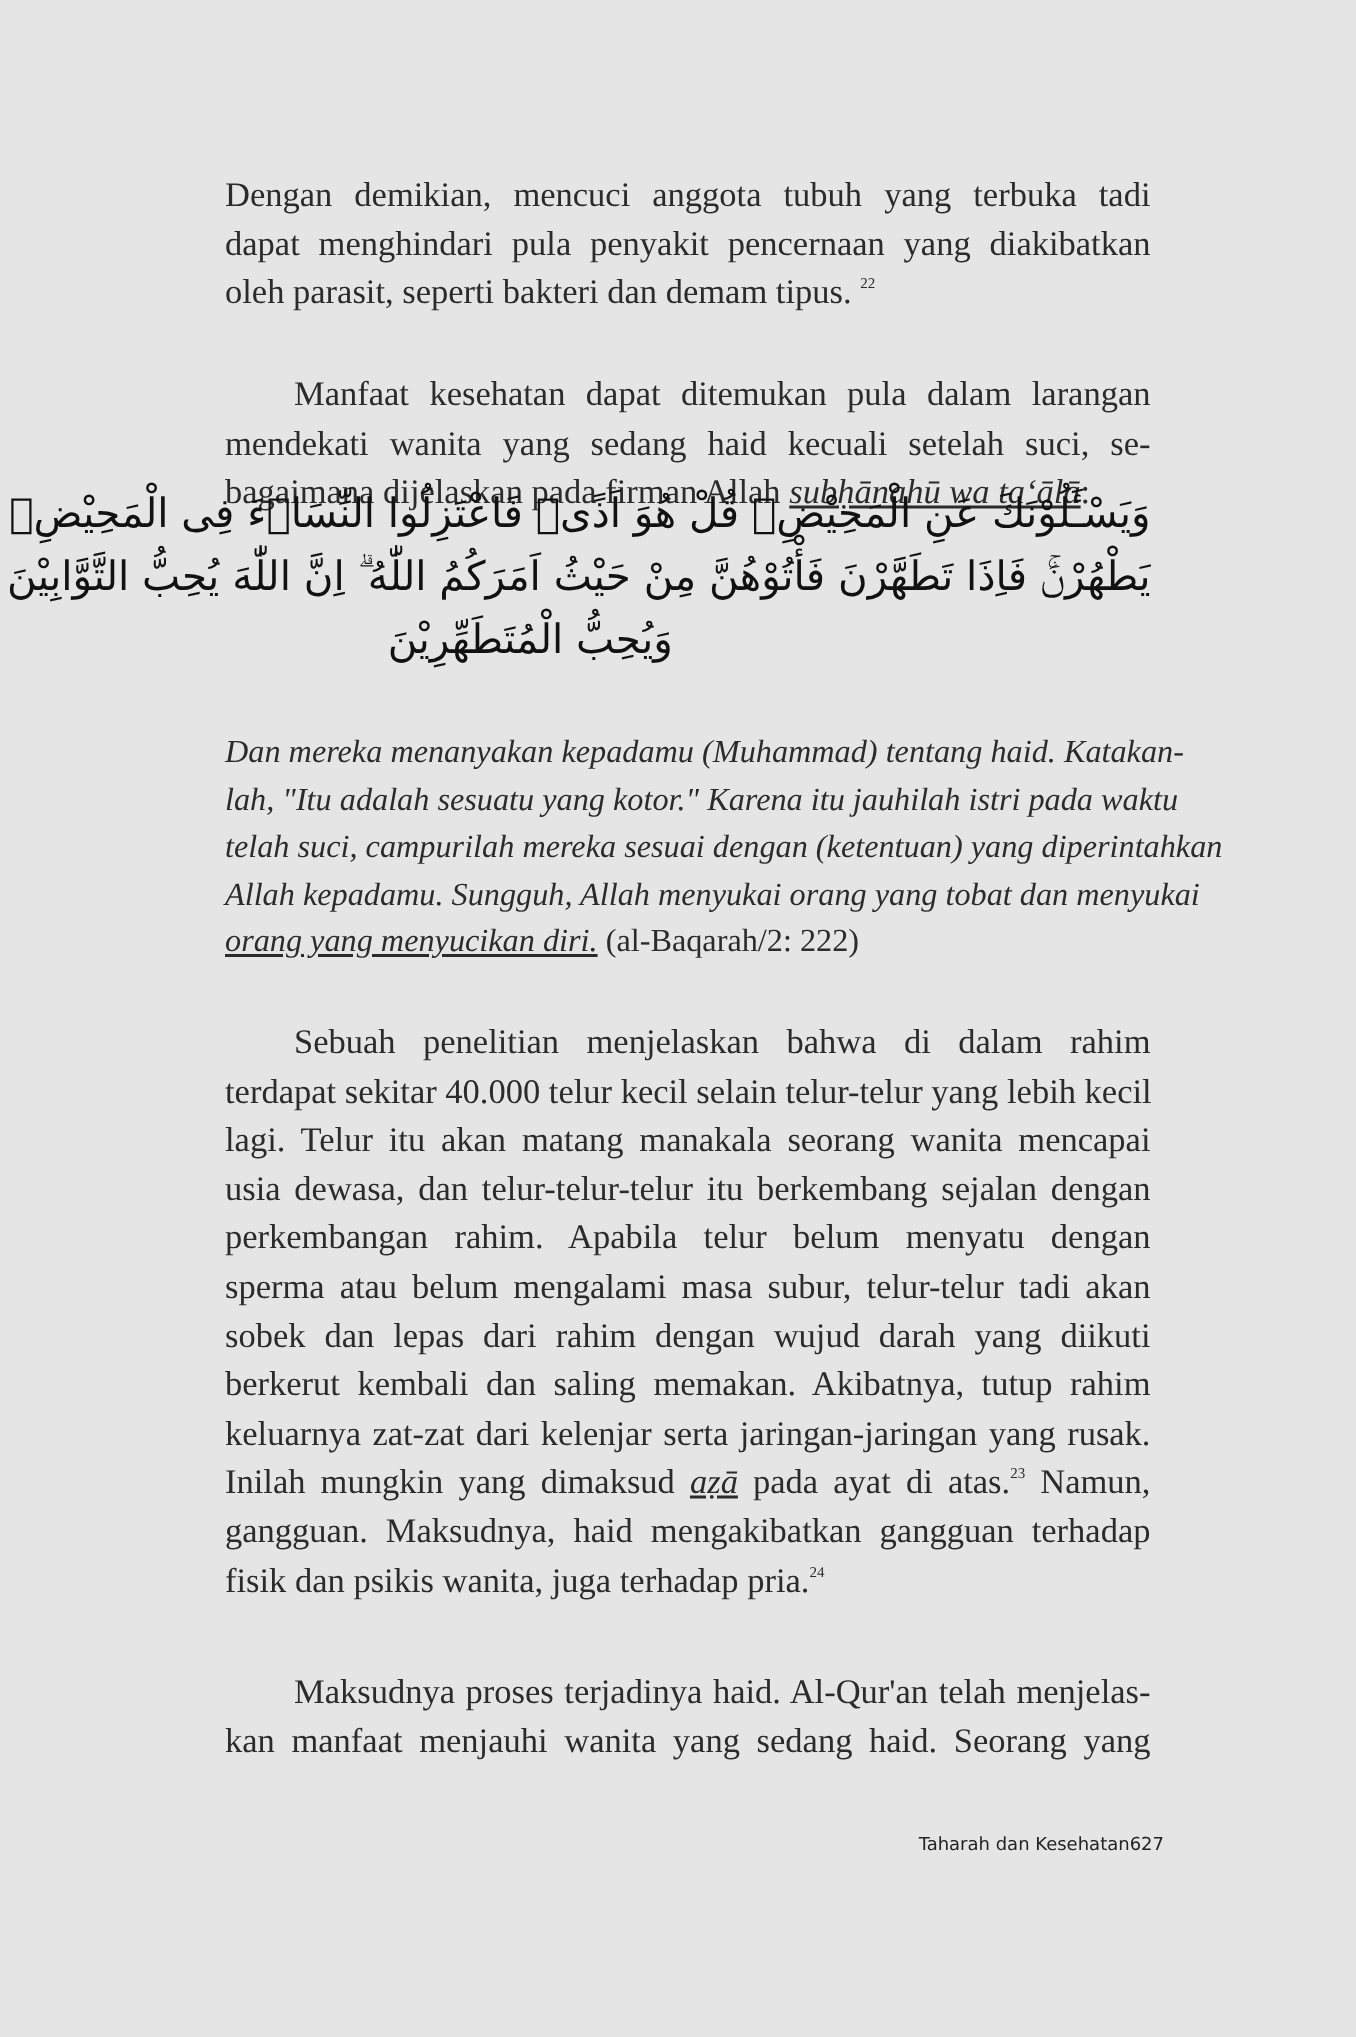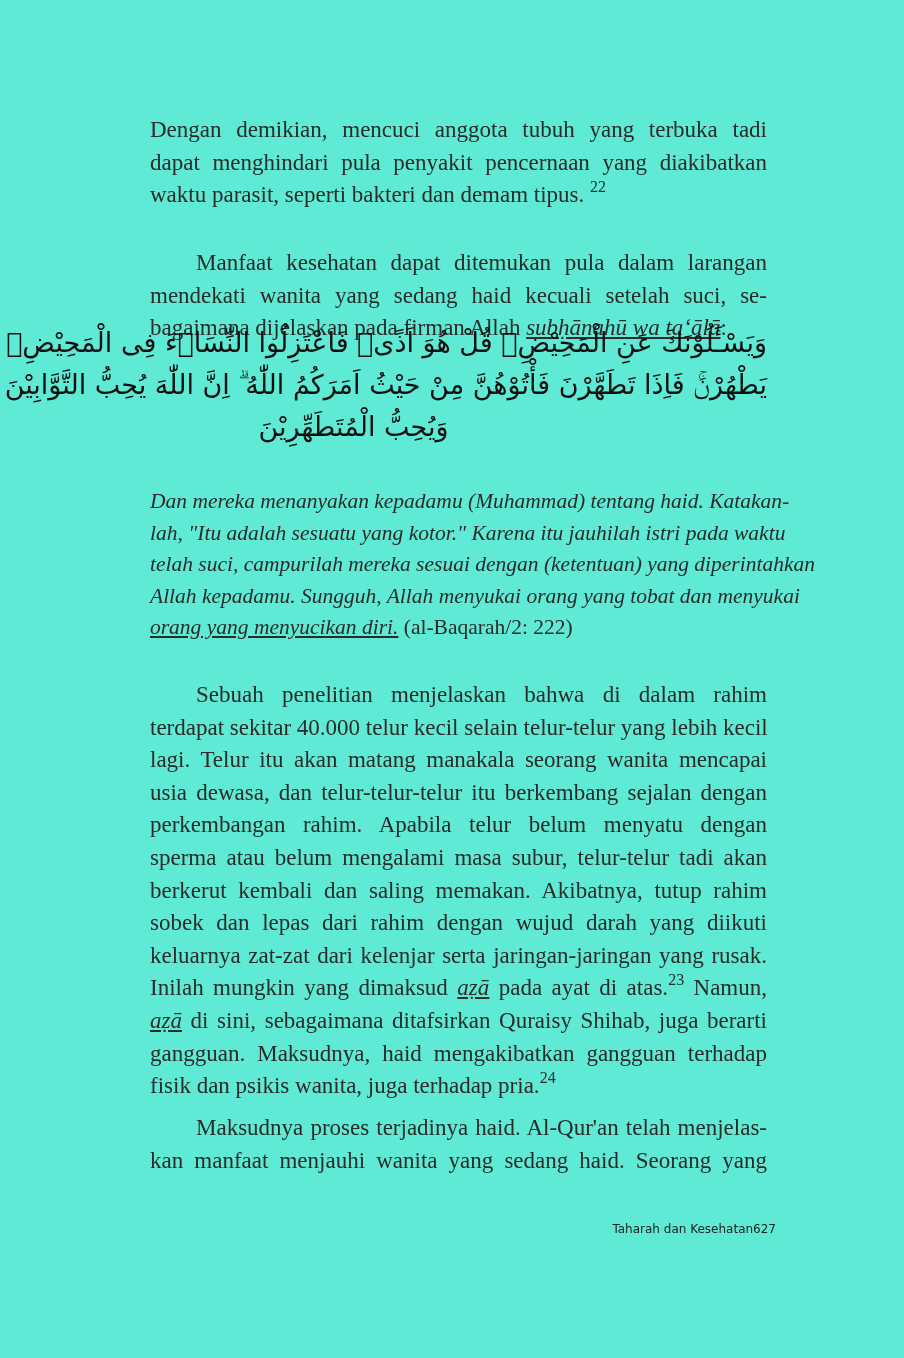--- a/index.html
+++ b/index.html
@@ -1,26 +1,26 @@
 <!DOCTYPE html>
 <html><head>
 <meta charset="utf-8">
 <style>
   html, body { margin: 0; padding: 0; background: #ffffff; }
   body { width: 904px; height: 1358px; position: relative; overflow: hidden; }
-  .page { position: absolute; left: 0; top: 0; width: 904px; height: 1358px; background: #5eead4; }
+  .page { position: absolute; left: 0; top: 0; width: 904px; height: 1358px; background: #e5e5e5; }
   .text {
     position: absolute; left: 150px; width: 617px;
     font-family: "Liberation Serif", "DejaVu Serif", serif;
     font-size: 23px; line-height: 32.6px; color: #2b2b2b;
     text-align: justify; hyphens: manual;
   }
   .line { display: block; text-align: justify; text-align-last: justify; white-space: nowrap; }
   .line.last { text-align-last: left; }
-  sup { font-size: 16px; vertical-align: 10px; line-height: 0; }
+  sup { font-size: 10px; vertical-align: 10px; line-height: 0; }
   em { font-style: italic; text-decoration: underline; }
   .arabic {
     position: absolute; left: 150px; width: 617px; top: 322px;
     font-family: "DejaVu Sans", sans-serif; font-size: 27px; line-height: 42px;
     direction: rtl; text-align: justify; text-align-last: justify; color: #111;
   }
   .arabic .aline { display: block; white-space: nowrap; }
   .arabic .aline.last { text-align-last: center; padding-right: 210px; }
   .translation {
     position: absolute; left: 150px; width: 617px; top: 486px;
@@ -35,21 +35,21 @@
   }
 </style>
 </head>
 <body>
 
 <div class="page">
 
   <div class="text" style="top:114px;">
     <span class="line">Dengan demikian, mencuci anggota tubuh yang terbuka tadi</span>
     <span class="line">dapat menghindari pula penyakit pencernaan yang diakibatkan</span>
-    <span class="line last"><span>waktu parasit, seperti bakteri dan demam tipus.</span> <sup>22</sup></span>
+    <span class="line last"><span>oleh parasit, seperti bakteri dan demam tipus.</span> <sup>22</sup></span>
   </div>
 
   <div class="text" style="top:212px;">
     <span class="line" style="padding-left:46px;margin-top:35px;">Manfaat kesehatan dapat ditemukan pula dalam larangan</span>
     <span class="line">mendekati wanita yang sedang haid kecuali setelah suci, se-</span>
     <span class="line last"><span>bagaimana dijelaskan pada firman Allah </span><em>subḥānahū wa ta‘ālā</em><span>:</span></span>
   </div>
 
   <div class="arabic">
     <span class="aline">وَيَسْـَٔلُوْنَكَ عَنِ الْمَحِيْضِۗ قُلْ هُوَ اَذًىۙ فَاعْتَزِلُوا النِّسَاۤءَ فِى الْمَحِيْضِۙ وَلَا تَقْرَبُوْهُنَّ حَتّٰى</span>
@@ -65,25 +65,24 @@
     <span class="line last" style="font-style:normal;"><em>orang yang menyucikan diri.</em><span> (al-Baqarah/2: 222)</span></span>
   </div>
 
   <div class="text" style="top:679px;">
     <span class="line" style="padding-left:46px;">Sebuah penelitian menjelaskan bahwa di dalam rahim</span>
     <span class="line">terdapat sekitar 40.000 telur kecil selain telur-telur yang lebih kecil</span>
     <span class="line">lagi. Telur itu akan matang manakala seorang wanita mencapai</span>
     <span class="line">usia dewasa, dan telur-telur-telur itu berkembang sejalan dengan</span>
     <span class="line">perkembangan rahim. Apabila telur belum menyatu dengan</span>
     <span class="line">sperma atau belum mengalami masa subur, telur-telur tadi akan</span>
+    <span class="line">sobek dan lepas dari rahim dengan wujud darah yang diikuti</span>
     <span class="line">berkerut kembali dan saling memakan. Akibatnya, tutup rahim</span>
-    <span class="line">sobek dan lepas dari rahim dengan wujud darah yang diikuti</span>
     <span class="line">keluarnya zat-zat dari kelenjar serta jaringan-jaringan yang rusak.</span>
     <span class="line"><span>Inilah mungkin yang dimaksud </span><em>aẓā</em><span> pada ayat di atas.</span><sup>23</sup><span> Namun,</span></span>
-    <span class="line"><em>aẓā</em><span> di sini, sebagaimana ditafsirkan Quraisy Shihab, juga berarti</span></span>
     <span class="line">gangguan. Maksudnya, haid mengakibatkan gangguan terhadap</span>
     <span class="line last"><span>fisik dan psikis wanita, juga terhadap pria.</span><sup>24</sup></span>
   </div>
 
   <div class="text" style="top:1112px;">
     <span class="line" style="padding-left:46px;">Maksudnya proses terjadinya haid. Al-Qur'an telah menjelas-</span>
     <span class="line">kan manfaat menjauhi wanita yang sedang haid. Seorang yang</span>
   </div>
 
   <div class="footer">

